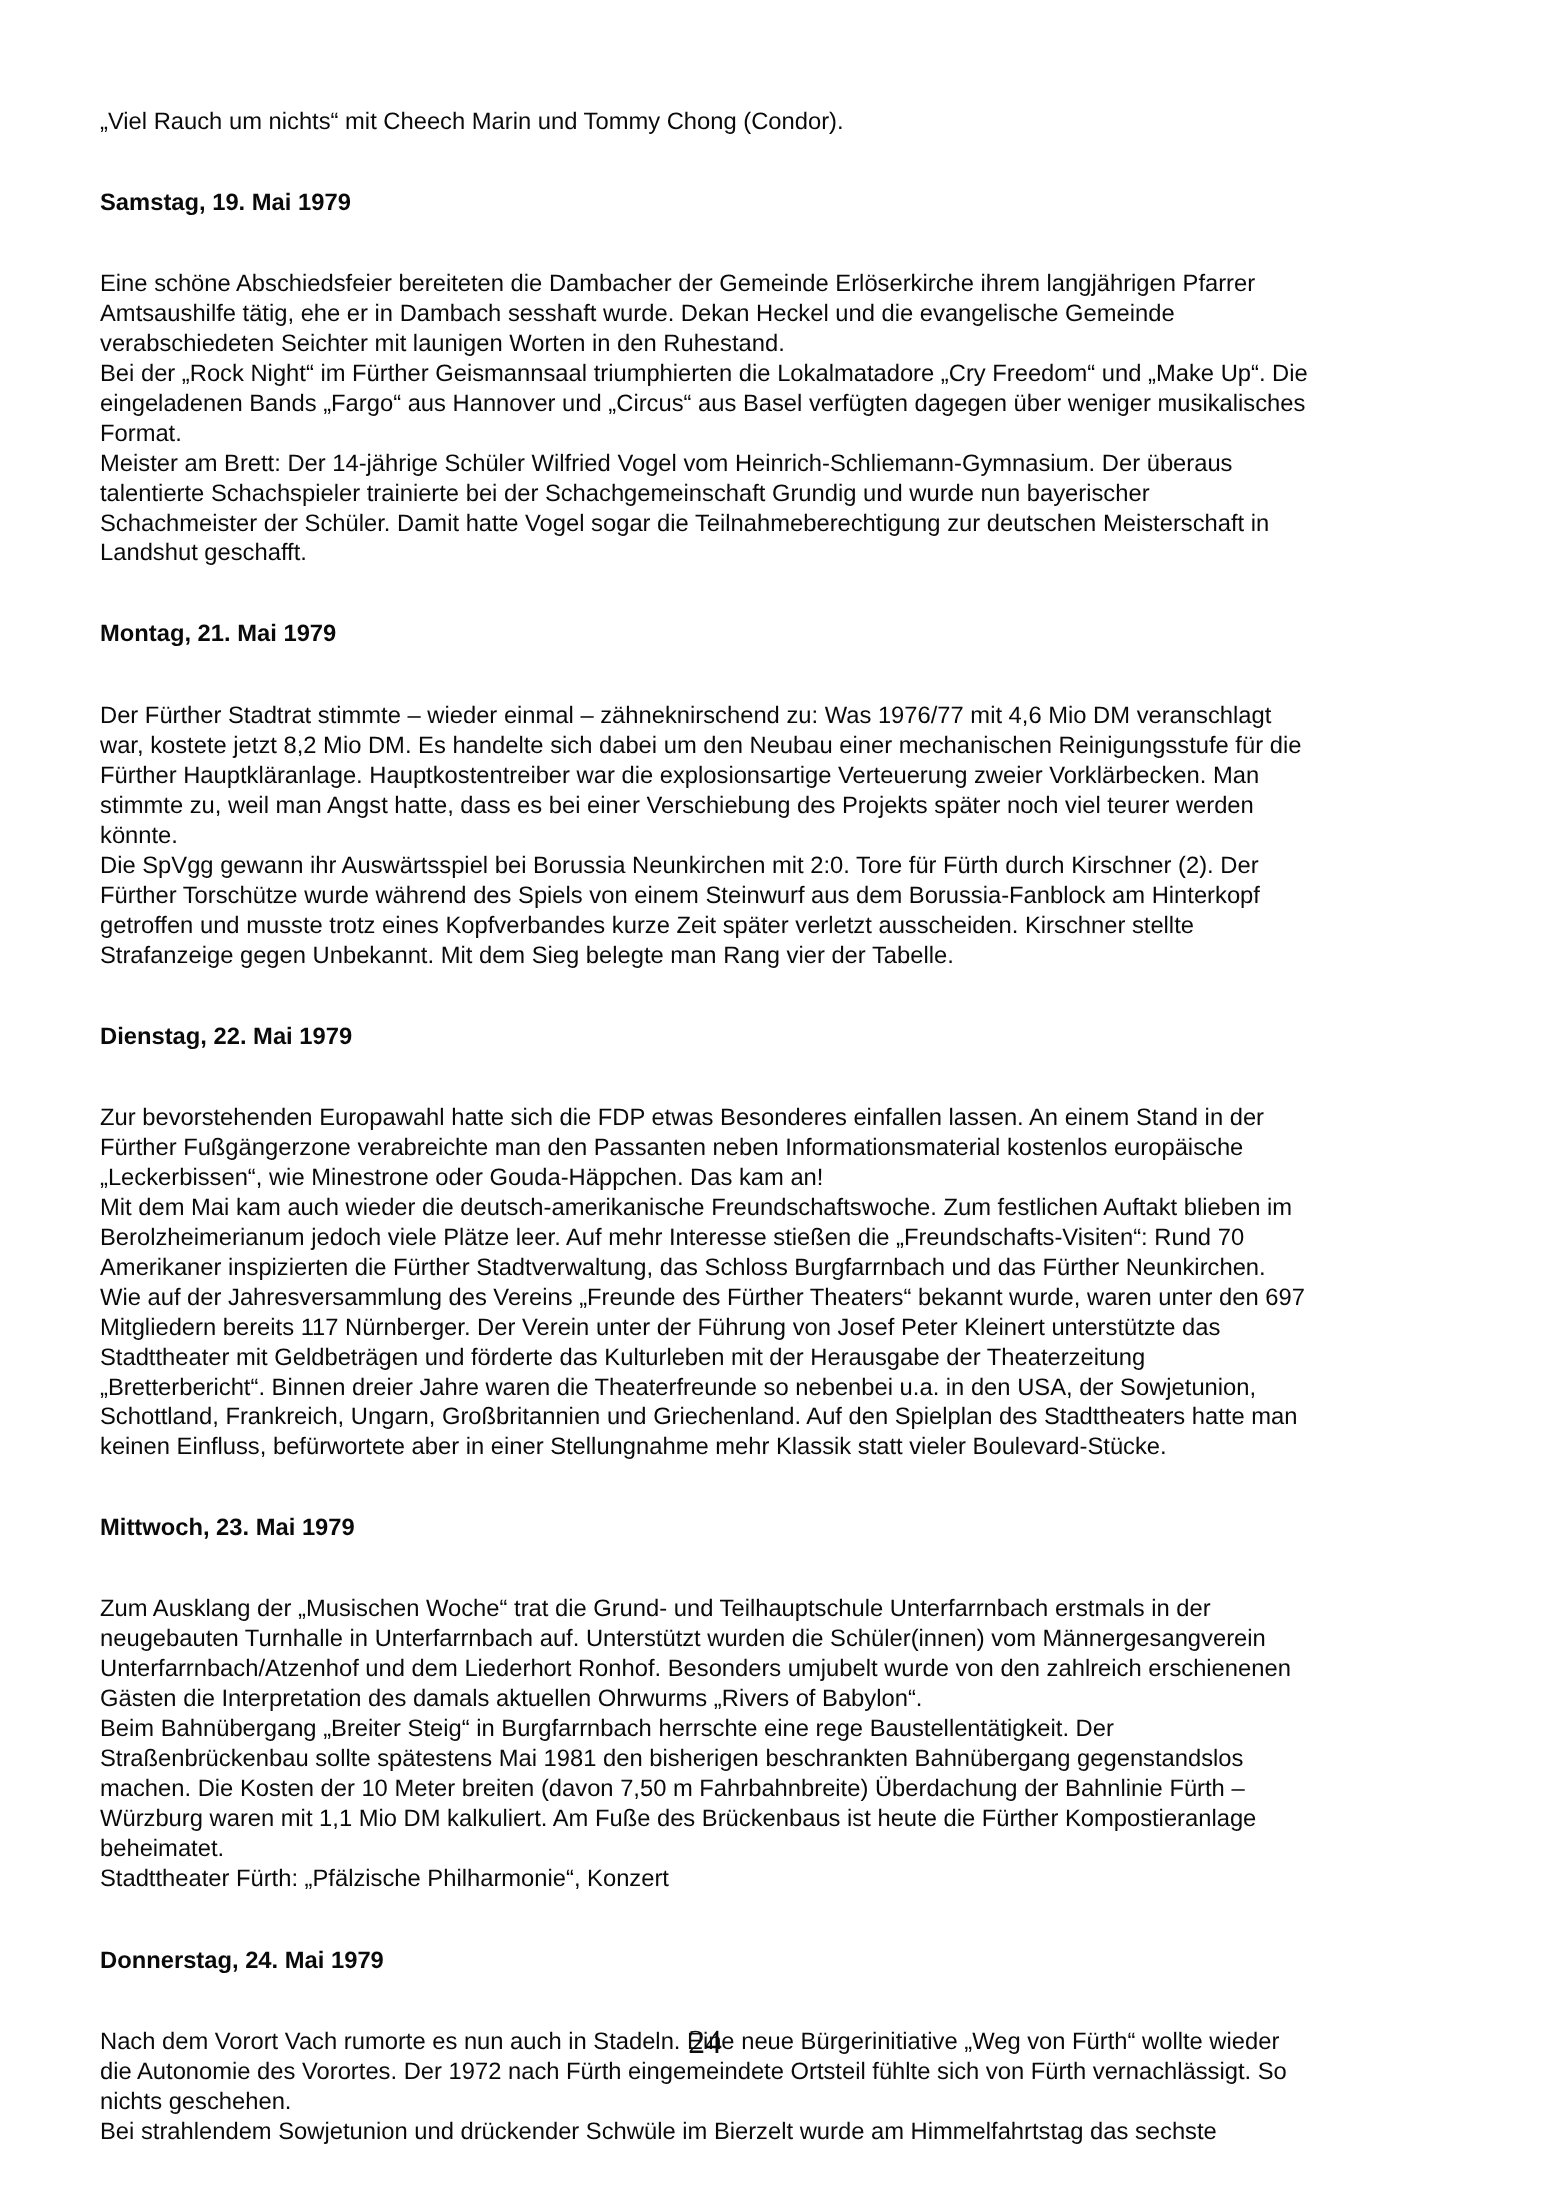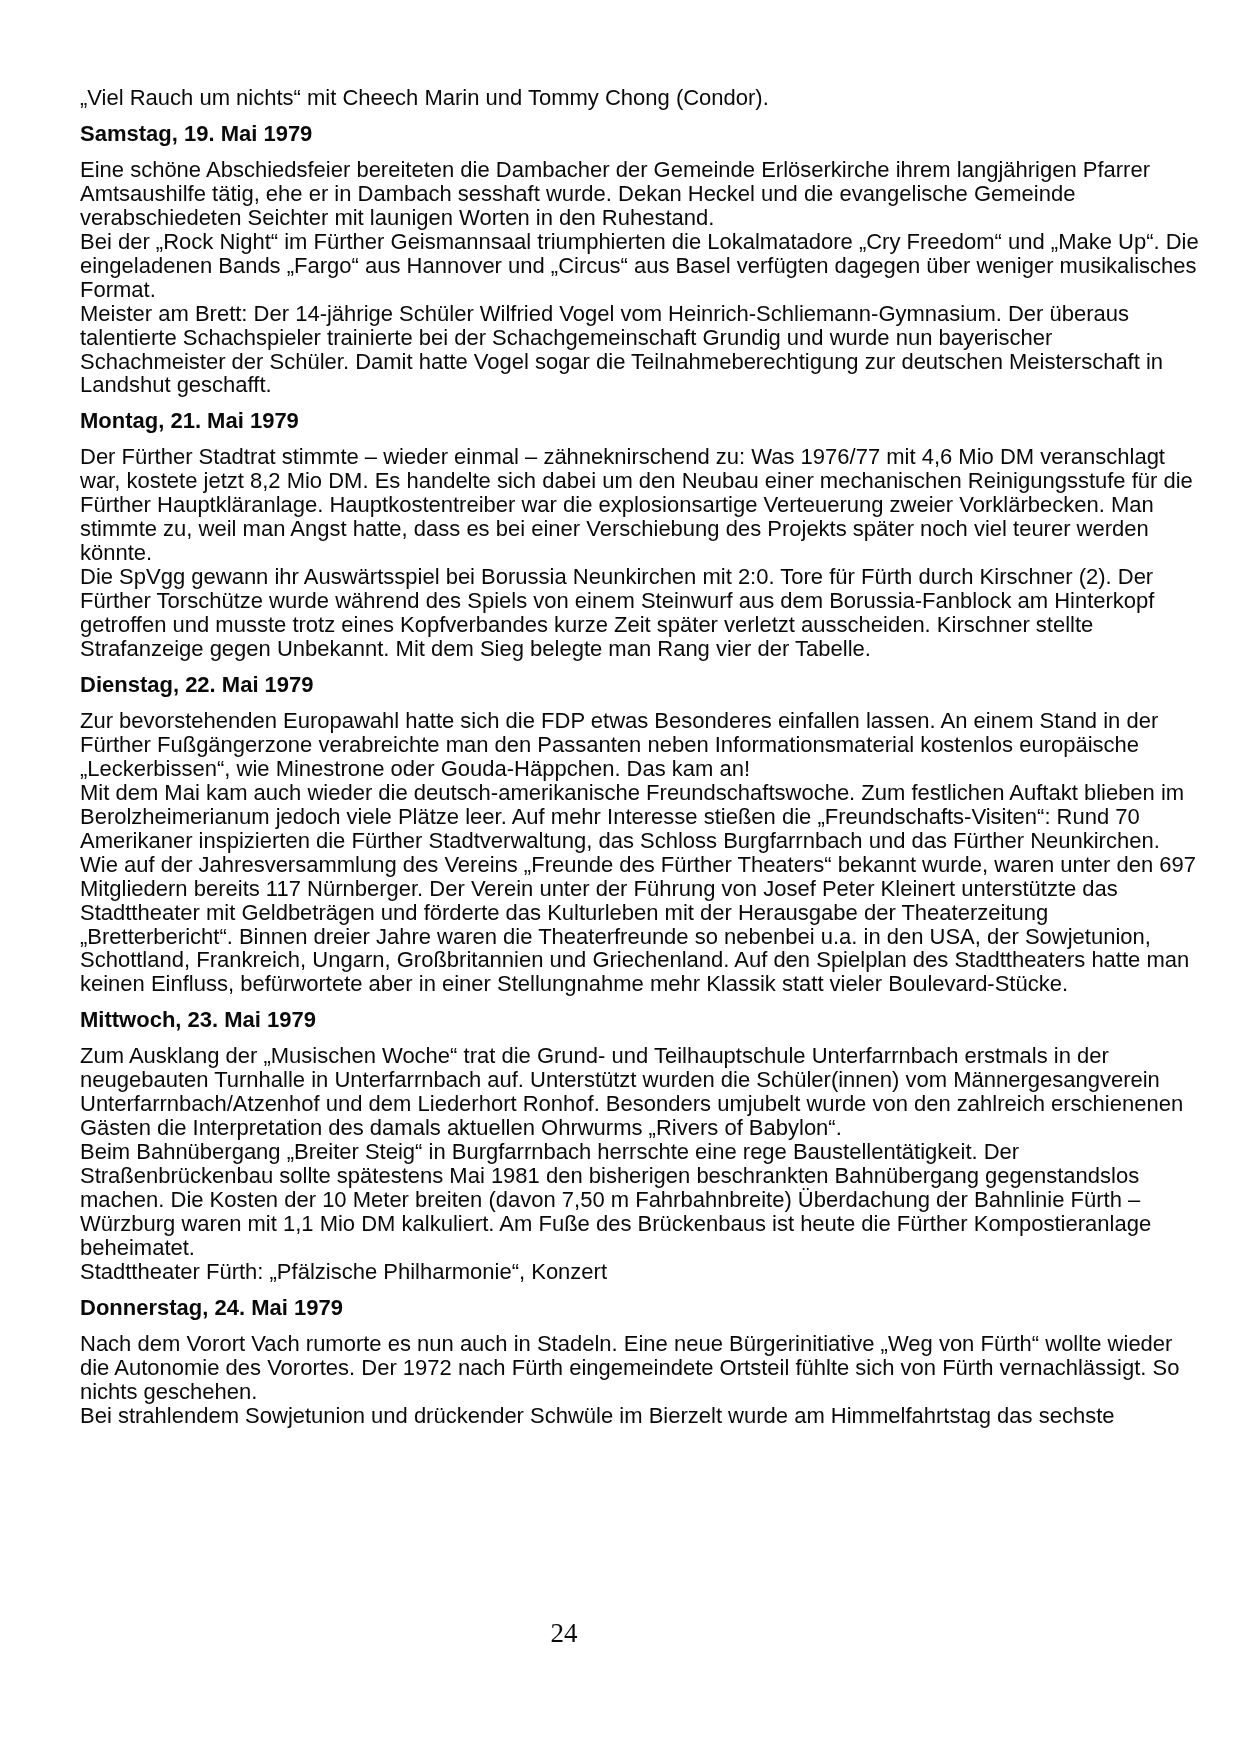--- a/index.html
+++ b/index.html
@@ -18,33 +18,33 @@
   .page {
     position: absolute;
     inset: 0;
     background: #ffffff;
   }
   .content {
     position: absolute;
     left: 80px;
     top: 86px;
     width: 1088px;
-    font-size: 22px;
+    font-size: 19px;
     line-height: 23.95px;
     letter-spacing: 0;
   }
   .para {
     margin: 0;
   }
   .line {
     white-space: nowrap;
   }
   .heading {
     font-weight: bold;
-    margin: 12px 0;
+    margin: 41px 0;
     white-space: nowrap;
   }
   .page-number {
     position: absolute;
     top: 1618px;
     left: 0;
     width: 1128px;
     text-align: center;
     font-family: "Liberation Serif", serif;
     font-size: 27px;

